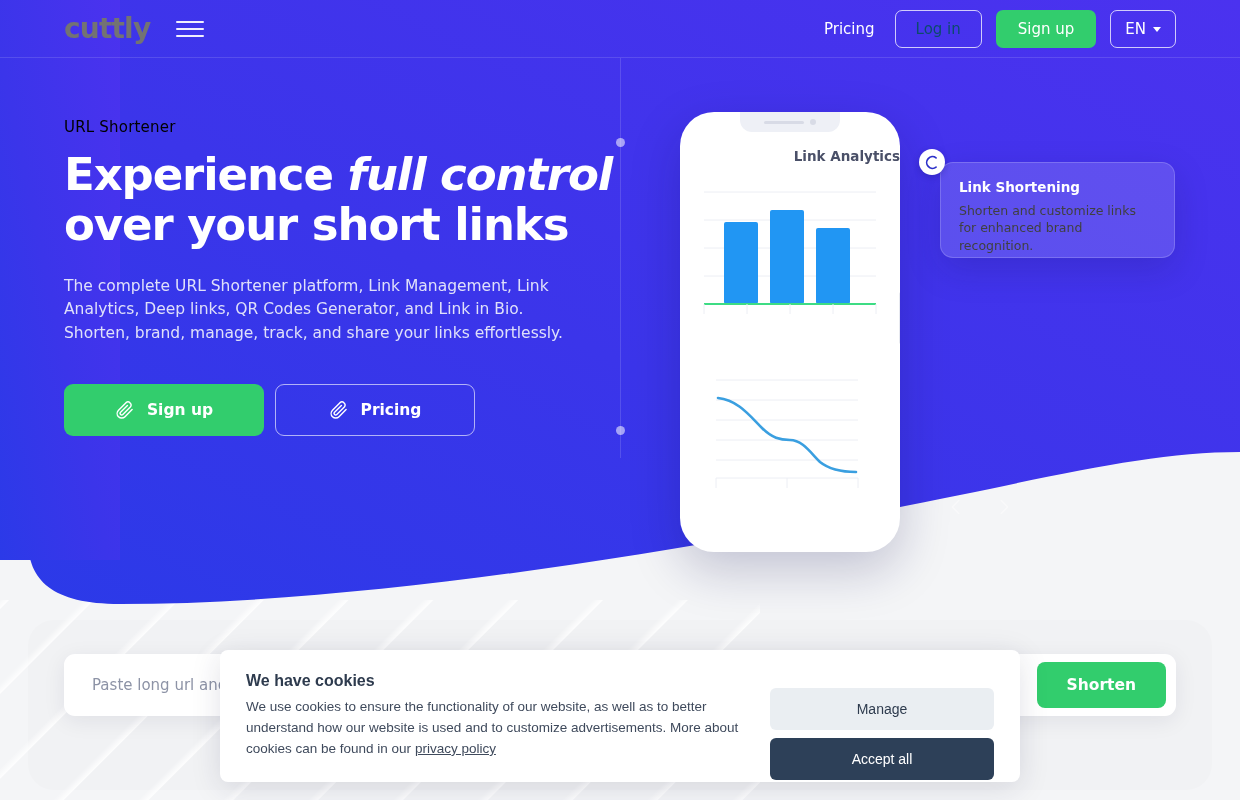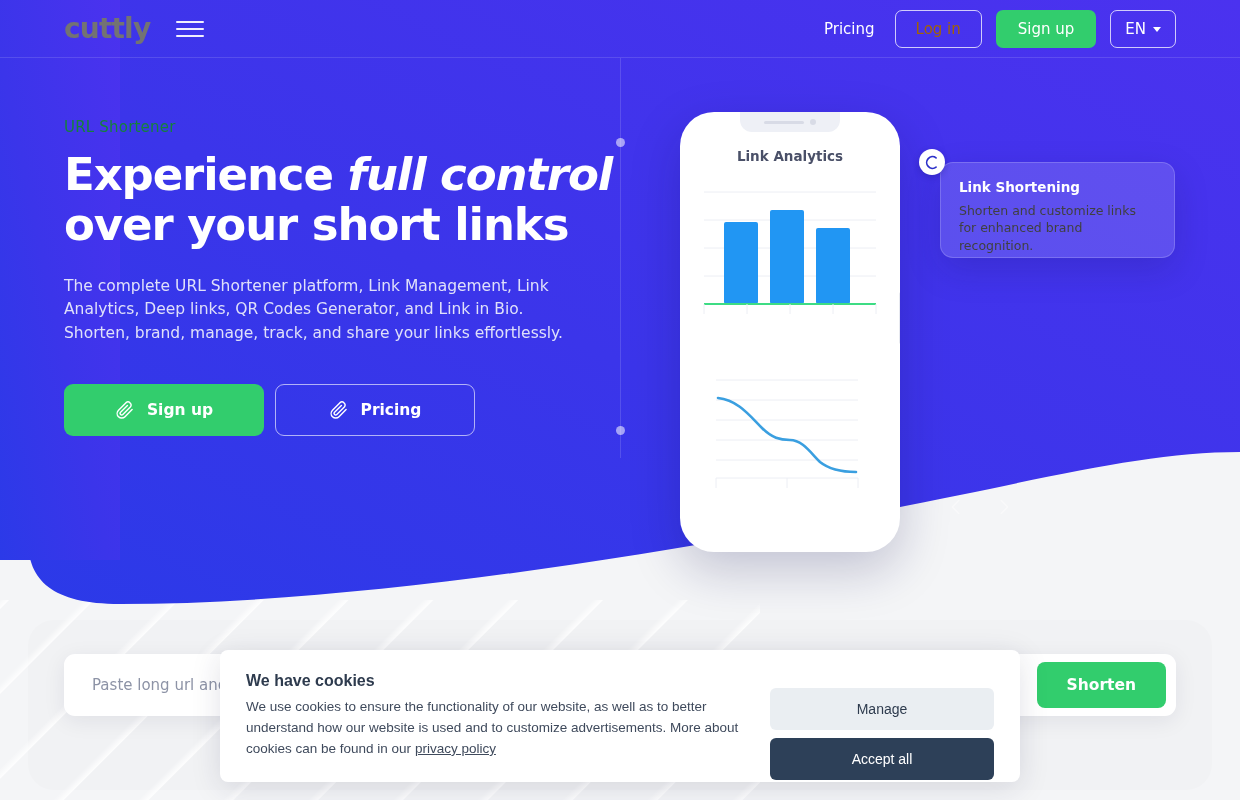--- a/index.html
+++ b/index.html
@@ -55,21 +55,21 @@
   .burger {
     margin-left:26px; width:30px; height:22px; display:flex; flex-direction:column;
     justify-content:center; gap:5px; cursor:pointer;
   }
   .burger span { display:block; height:2px; width:28px; background:rgba(255,255,255,.92); border-radius:2px; }
   .hdr-right { margin-left:auto; margin-right:64px; display:flex; align-items:center; gap:14px; }
   .nav-link {
     color:#ffffff; font-size:15px; text-decoration:none; padding:4px 6px; cursor:pointer;
   }
   .btn-ghost {
-    color:#a16207; font-size:15px; border:1px solid rgba(255,255,255,.75);
+    color:#0c4a6e; font-size:15px; border:1px solid rgba(255,255,255,.75);
     border-radius:7px; padding:9px 20px; background:transparent; cursor:pointer;
     font-family:inherit;
   }
   .btn-green {
     color:#ffffff; font-size:15px; background:#32cd6d; border:none;
     border-radius:7px; padding:10px 22px; cursor:pointer; font-family:inherit;
   }
   .btn-lang {
     color:#ffffff; font-size:15px; border:1px solid rgba(255,255,255,.75);
     border-radius:7px; padding:9px 14px; background:transparent; cursor:pointer;
@@ -78,21 +78,21 @@
   .caret { width:0; height:0; border-left:4.5px solid transparent; border-right:4.5px solid transparent; border-top:5px solid #ffffff; }
 
   
   .vdiv { position:absolute; left:620px; top:58px; width:1px; height:400px; background:rgba(255,255,255,.14); z-index:5; }
   .vdot { position:absolute; left:616px; width:9px; height:9px; border-radius:50%; background:rgba(255,255,255,.55); z-index:6; }
   .vdot.d1 { top:138px; }
   .vdot.d2 { top:426px; }
 
   
   .hero-copy { position:absolute; left:64px; top:118px; width:560px; z-index:10; }
-  .eyebrow { color:#15803d; font-size:15px; letter-spacing:.2px; margin-bottom:14px; }
+  .eyebrow { color:#000000; font-size:15px; letter-spacing:.2px; margin-bottom:14px; }
   .headline {
     color:#ffffff; font-size:45px; line-height:1.12; font-weight:bold;
     letter-spacing:-1.1px;
   }
   .headline .it { font-style:italic; font-weight:bold; }
   .subcopy {
     margin-top:24px; color:#dfe0fa; font-size:15.5px; line-height:1.53; max-width:525px;
   }
   .cta-row { margin-top:38px; display:flex; gap:11px; }
   .cta {
@@ -113,21 +113,21 @@
   }
   .notch {
     position:absolute; left:50%; transform:translateX(-50%); top:0;
     width:100px; height:20px; background:#eef0f6;
     border-bottom-left-radius:12px; border-bottom-right-radius:12px;
     display:flex; align-items:center; justify-content:center; gap:6px;
   }
   .notch .grille { width:40px; height:3px; border-radius:2px; background:#d8dbe6; }
   .notch .cam { width:6px; height:6px; border-radius:50%; background:#d8dbe6; }
   .phone-title {
-    position:absolute; top:36px; left:0; width:100%; text-align:center;
+    position:absolute; top:36px; left:0; width:100%; text-align:right;
     font-size:13.5px; color:#4a5068; font-weight:bold;
   }
   .chart-top { position:absolute; left:18px; top:66px; width:184px; height:150px; }
   .chart-bot { position:absolute; left:18px; top:258px; width:184px; height:130px; }
   .sidebtn {
     position:absolute; right:-3px; top:180px; width:4px; height:52px;
     background:#e7e9f0; border-radius:3px;
   }
 
   

